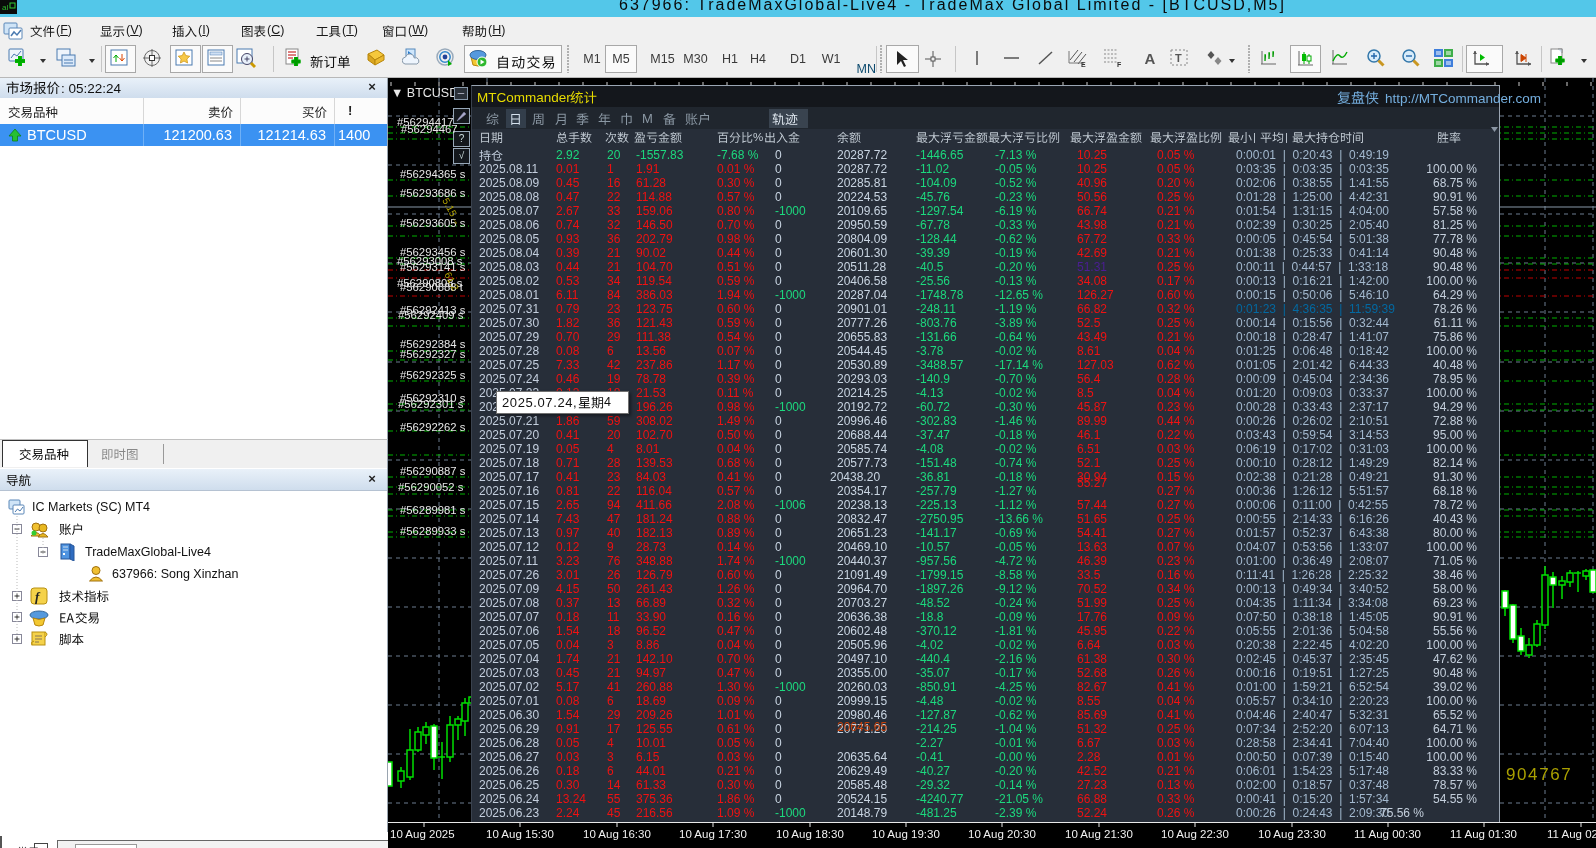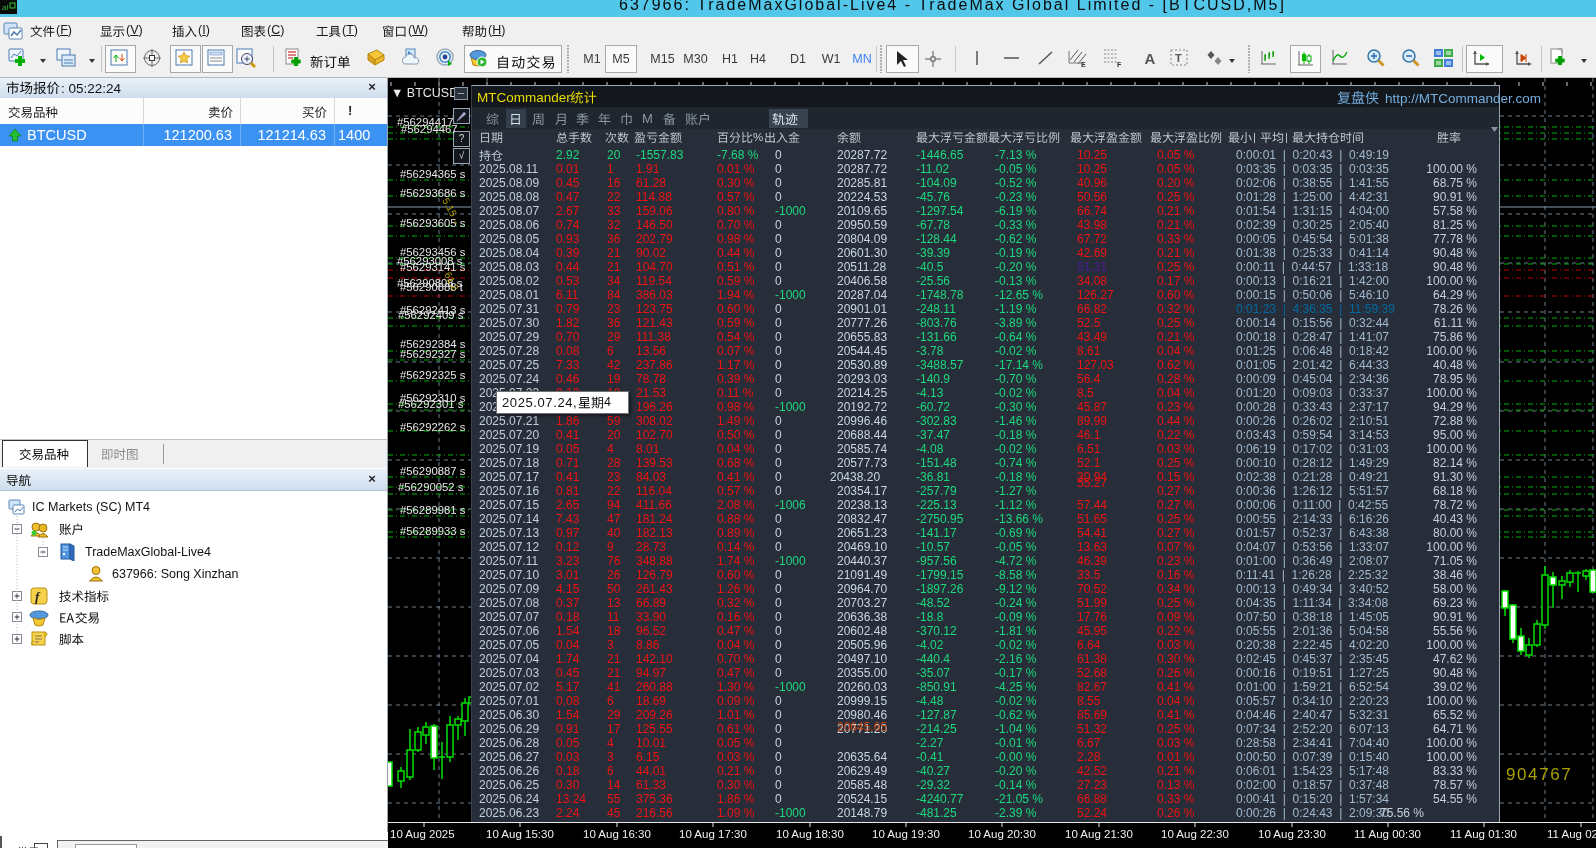--- a/index.html
+++ b/index.html
@@ -112,21 +112,21 @@
     </svg>
 <div style="position:absolute;left:578px;top:46px;width:28px;height:26px;font:12.5px/26px 'Liberation Sans',sans-serif;color:#3a3a3a;text-align:center">M1</div>
 <div style="position:absolute;left:605px;top:45px;width:32px;height:28px;background:#fafafa;border:1px solid #a8a8a8;box-sizing:border-box"></div>
 <div style="position:absolute;left:605px;top:46px;width:32px;height:26px;font:12.5px/26px 'Liberation Sans',sans-serif;color:#3a3a3a;text-align:center">M5</div>
 <div style="position:absolute;left:644px;top:46px;width:37px;height:26px;font:12.5px/26px 'Liberation Sans',sans-serif;color:#3a3a3a;text-align:center">M15</div>
 <div style="position:absolute;left:677px;top:46px;width:37px;height:26px;font:12.5px/26px 'Liberation Sans',sans-serif;color:#3a3a3a;text-align:center">M30</div>
 <div style="position:absolute;left:716px;top:46px;width:28px;height:26px;font:12.5px/26px 'Liberation Sans',sans-serif;color:#3a3a3a;text-align:center">H1</div>
 <div style="position:absolute;left:744px;top:46px;width:28px;height:26px;font:12.5px/26px 'Liberation Sans',sans-serif;color:#3a3a3a;text-align:center">H4</div>
 <div style="position:absolute;left:784px;top:46px;width:28px;height:26px;font:12.5px/26px 'Liberation Sans',sans-serif;color:#3a3a3a;text-align:center">D1</div>
 <div style="position:absolute;left:817px;top:46px;width:28px;height:26px;font:12.5px/26px 'Liberation Sans',sans-serif;color:#3a3a3a;text-align:center">W1</div>
-<div style="position:absolute;left:848px;top:46px;width:28px;height:26px;font:12.5px/26px 'Liberation Sans',sans-serif;color:#3b82f6;text-align:center">MN</div>
+<div style="position:absolute;left:848px;top:56px;width:28px;height:26px;font:12.5px/26px 'Liberation Sans',sans-serif;color:#0c4a6e;text-align:right">MN</div>
 <div style="position:absolute;left:876px;top:46px;width:1px;height:26px;background:#c6c6c6"></div>
 <svg style="position:absolute;left:879px;top:45px" width="5" height="28">
       <rect x="1" y="0" width="2" height="2" fill="#b0b0b0"></rect>
       <rect x="1" y="3" width="2" height="2" fill="#b0b0b0"></rect>
       <rect x="1" y="6" width="2" height="2" fill="#b0b0b0"></rect>
       <rect x="1" y="9" width="2" height="2" fill="#b0b0b0"></rect>
       <rect x="1" y="12" width="2" height="2" fill="#b0b0b0"></rect>
       <rect x="1" y="15" width="2" height="2" fill="#b0b0b0"></rect>
       <rect x="1" y="18" width="2" height="2" fill="#b0b0b0"></rect>
       <rect x="1" y="21" width="2" height="2" fill="#b0b0b0"></rect>
@@ -889,21 +889,21 @@
 <div style="position:absolute;left:636px;top:554px;height:14px;font:12.0px/14px 'Liberation Sans',sans-serif;color:#ef1212;white-space:nowrap">348.88</div>
 <div style="position:absolute;left:717px;top:554px;height:14px;font:12.0px/14px 'Liberation Sans',sans-serif;color:#ef1212;white-space:nowrap">1.74 %</div>
 <div style="position:absolute;left:775px;top:554px;height:14px;font:12.0px/14px 'Liberation Sans',sans-serif;color:#1cd97e;white-space:nowrap">-1000</div>
 <div style="position:absolute;left:837px;top:554px;height:14px;font:12.0px/14px 'Liberation Sans',sans-serif;color:#c9d5e2;white-space:nowrap">20440.37</div>
 <div style="position:absolute;left:916px;top:554px;height:14px;font:12.0px/14px 'Liberation Sans',sans-serif;color:#1cd97e;white-space:nowrap">-957.56</div>
 <div style="position:absolute;left:995px;top:554px;height:14px;font:12.0px/14px 'Liberation Sans',sans-serif;color:#1cd97e;white-space:nowrap">-4.72 %</div>
 <div style="position:absolute;left:1077px;top:554px;height:14px;font:12.0px/14px 'Liberation Sans',sans-serif;color:#ef1212;white-space:nowrap">46.39</div>
 <div style="position:absolute;left:1157px;top:554px;height:14px;font:12.0px/14px 'Liberation Sans',sans-serif;color:#ef1212;white-space:nowrap">0.23 %</div>
 <div style="position:absolute;left:1236px;top:554px;height:14px;font:12.0px/14px 'Liberation Sans',sans-serif;color:#a3b9cf;white-space:nowrap">0:01:00&nbsp; | &nbsp;0:36:49&nbsp; | &nbsp;2:08:07</div>
 <div style="position:absolute;left:1380px;top:554px;width:97px;height:14px;font:12px/14px 'Liberation Sans',sans-serif;color:#c4cfdc;text-align:right;white-space:nowrap">71.05 %</div>
-<div style="position:absolute;left:479px;top:568px;height:14px;font:12.0px/14px 'Liberation Sans',sans-serif;color:#c4cfde;white-space:nowrap">2025.07.10</div>
+<div style="position:absolute;left:479px;top:568px;height:14px;font:12.0px/14px 'Liberation Sans',sans-serif;color:#c4cfde;white-space:nowrap">2025.07.26</div>
 <div style="position:absolute;left:556px;top:568px;height:14px;font:12.0px/14px 'Liberation Sans',sans-serif;color:#ef1212;white-space:nowrap">3.01</div>
 <div style="position:absolute;left:607px;top:568px;height:14px;font:12.0px/14px 'Liberation Sans',sans-serif;color:#ef1212;white-space:nowrap">26</div>
 <div style="position:absolute;left:636px;top:568px;height:14px;font:12.0px/14px 'Liberation Sans',sans-serif;color:#ef1212;white-space:nowrap">126.79</div>
 <div style="position:absolute;left:717px;top:568px;height:14px;font:12.0px/14px 'Liberation Sans',sans-serif;color:#ef1212;white-space:nowrap">0.60 %</div>
 <div style="position:absolute;left:775px;top:568px;height:14px;font:12.0px/14px 'Liberation Sans',sans-serif;color:#c9d5e2;white-space:nowrap">0</div>
 <div style="position:absolute;left:837px;top:568px;height:14px;font:12.0px/14px 'Liberation Sans',sans-serif;color:#c9d5e2;white-space:nowrap">21091.49</div>
 <div style="position:absolute;left:916px;top:568px;height:14px;font:12.0px/14px 'Liberation Sans',sans-serif;color:#1cd97e;white-space:nowrap">-1799.15</div>
 <div style="position:absolute;left:995px;top:568px;height:14px;font:12.0px/14px 'Liberation Sans',sans-serif;color:#1cd97e;white-space:nowrap">-8.58 %</div>
 <div style="position:absolute;left:1077px;top:568px;height:14px;font:12.0px/14px 'Liberation Sans',sans-serif;color:#ef1212;white-space:nowrap">33.5</div>
 <div style="position:absolute;left:1157px;top:568px;height:14px;font:12.0px/14px 'Liberation Sans',sans-serif;color:#ef1212;white-space:nowrap">0.16 %</div>

